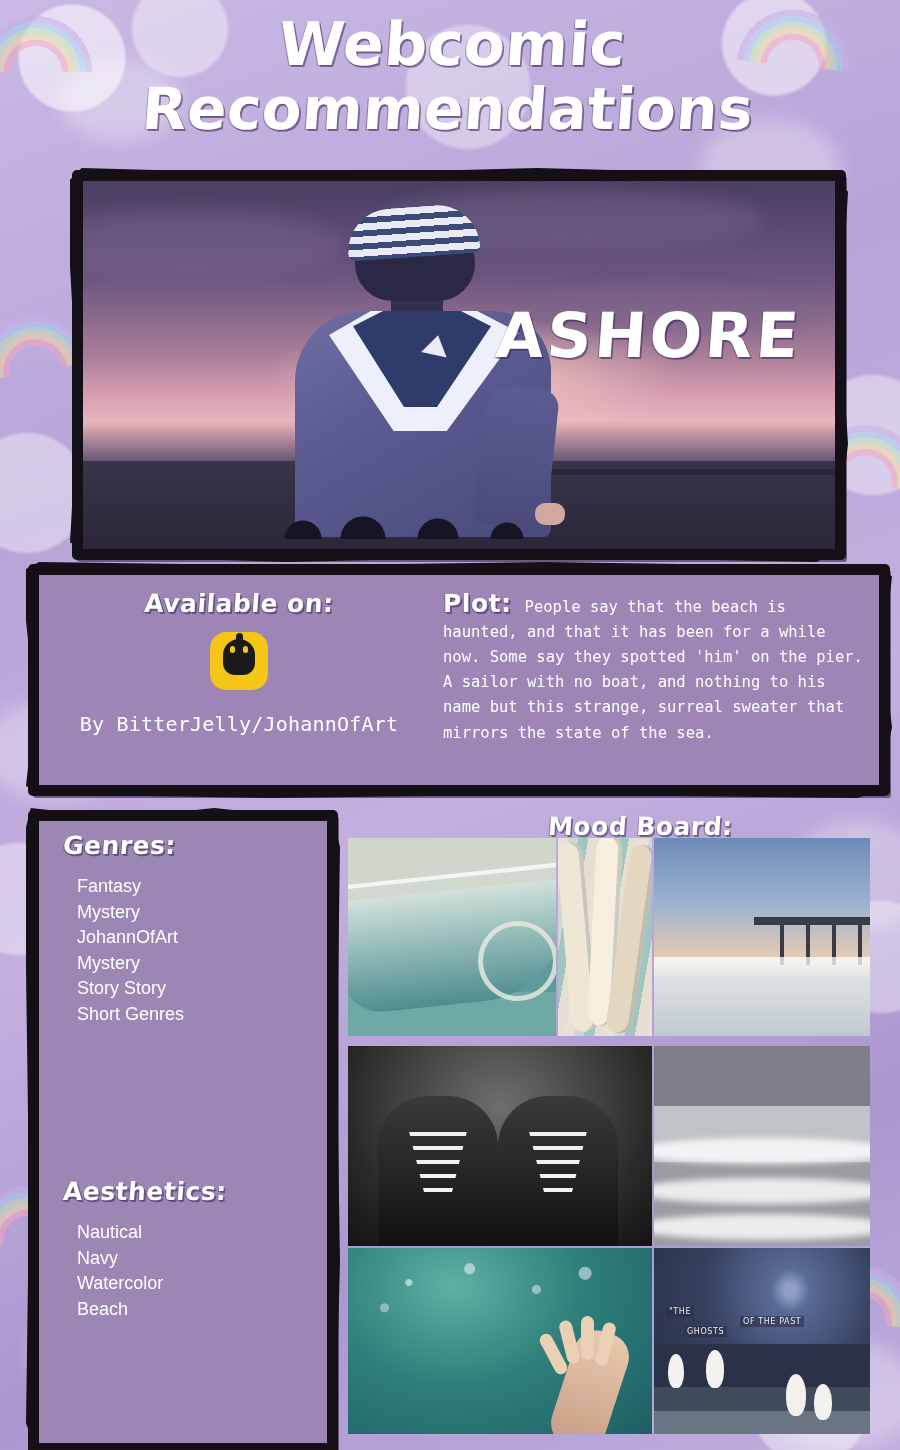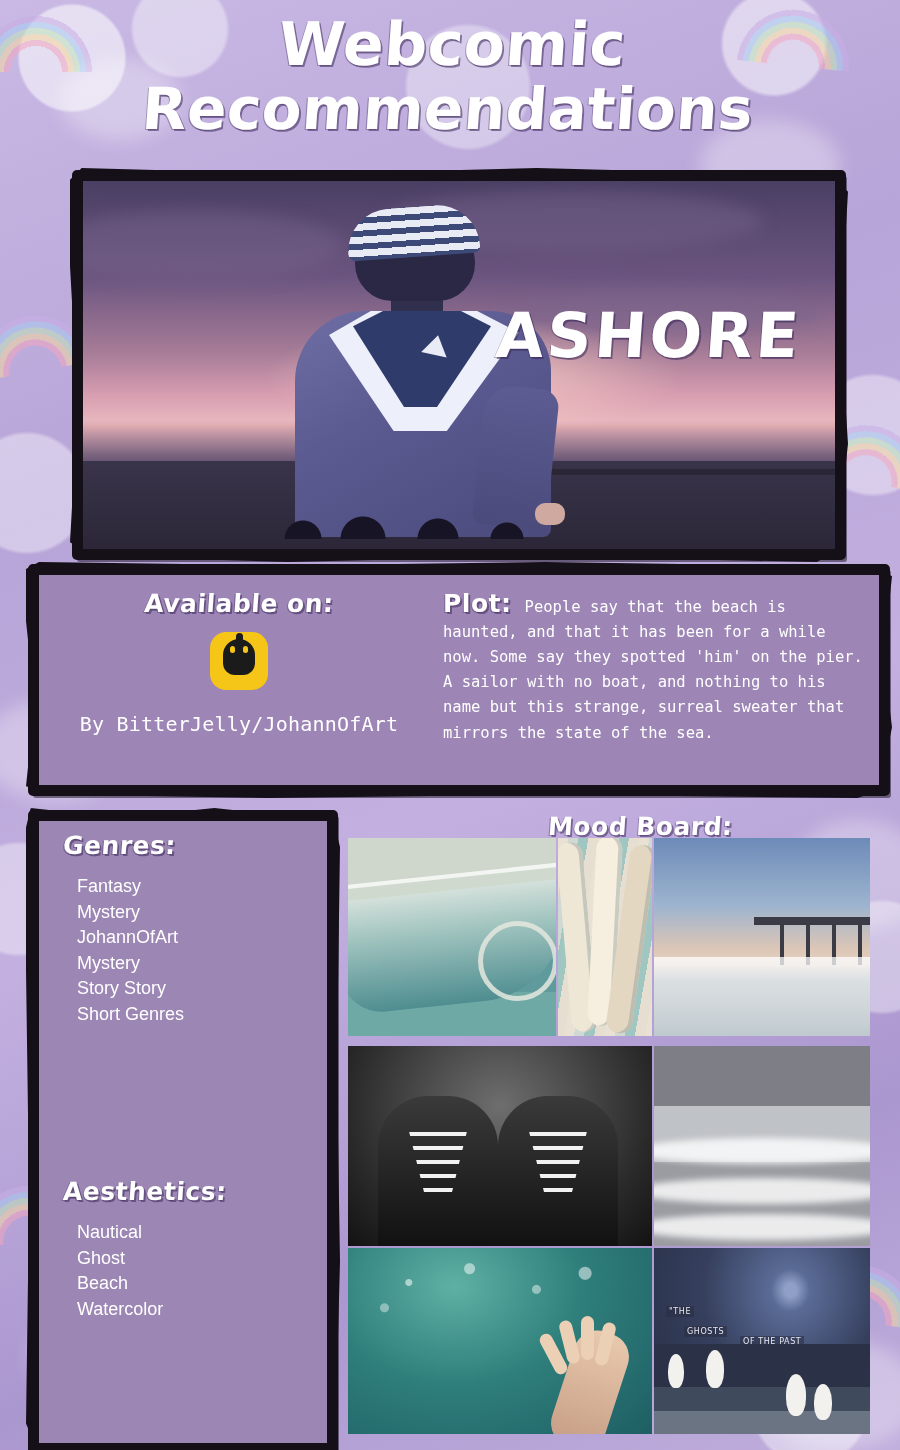--- a/index.html
+++ b/index.html
@@ -479,23 +479,23 @@
         <li>Mystery</li>
         <li>JohannOfArt</li>
         <li>Mystery</li>
         <li>Story Story</li>
         <li>Short Genres</li>
       </ul>
 
       <h2 class="marker second">Aesthetics:</h2>
       <ul class="taglist">
         <li>Nautical</li>
-        <li>Ghost</li>
+        <li>Navy</li>
+        <li>Watercolor</li>
         <li>Beach</li>
-        <li>Watercolor</li>
       </ul>
     </div>
   </div>
 
   <div id="mood-title" class="marker">Mood Board:</div>
 
   <div id="mood">
 
     <div class="mi" id="mi-boat">
       <div class="hull"></div>
@@ -536,21 +536,21 @@
       <div class="arm"></div>
       <div class="finger" style="right:92px;bottom:64px;transform:rotate(-28deg);"></div>
       <div class="finger" style="right:76px;bottom:76px;transform:rotate(-14deg);"></div>
       <div class="finger" style="right:58px;bottom:80px;transform:rotate(0deg);"></div>
       <div class="finger" style="right:40px;bottom:74px;transform:rotate(14deg);"></div>
     </div>
 
     <div class="mi" id="mi-poem">
       <div class="w" style="left:12px;top:58px;">"THE</div>
       <div class="w" style="left:30px;top:78px;">GHOSTS</div>
-      <div class="w" style="left:86px;top:88px;">OF THE PAST</div>
+      <div class="w" style="left:86px;top:68px;">OF THE PAST</div>
       <div class="w" style="left:150px;top:100px;">SPEAK</div>
       <div class="w" style="left:128px;top:120px;">TO ALL</div>
       <div class="w" style="left:94px;top:138px;">WHO</div>
       <div class="w" style="left:58px;top:148px;">WILL</div>
       <div class="w" style="left:12px;top:168px;">LISTEN"</div>
     </div>
 
     <div class="mi" id="mi-ghosts">
       <div class="ghost" style="left:14px;top:10px;width:16px;height:34px;"></div>
       <div class="ghost" style="left:52px;top:6px;width:18px;height:38px;"></div>

